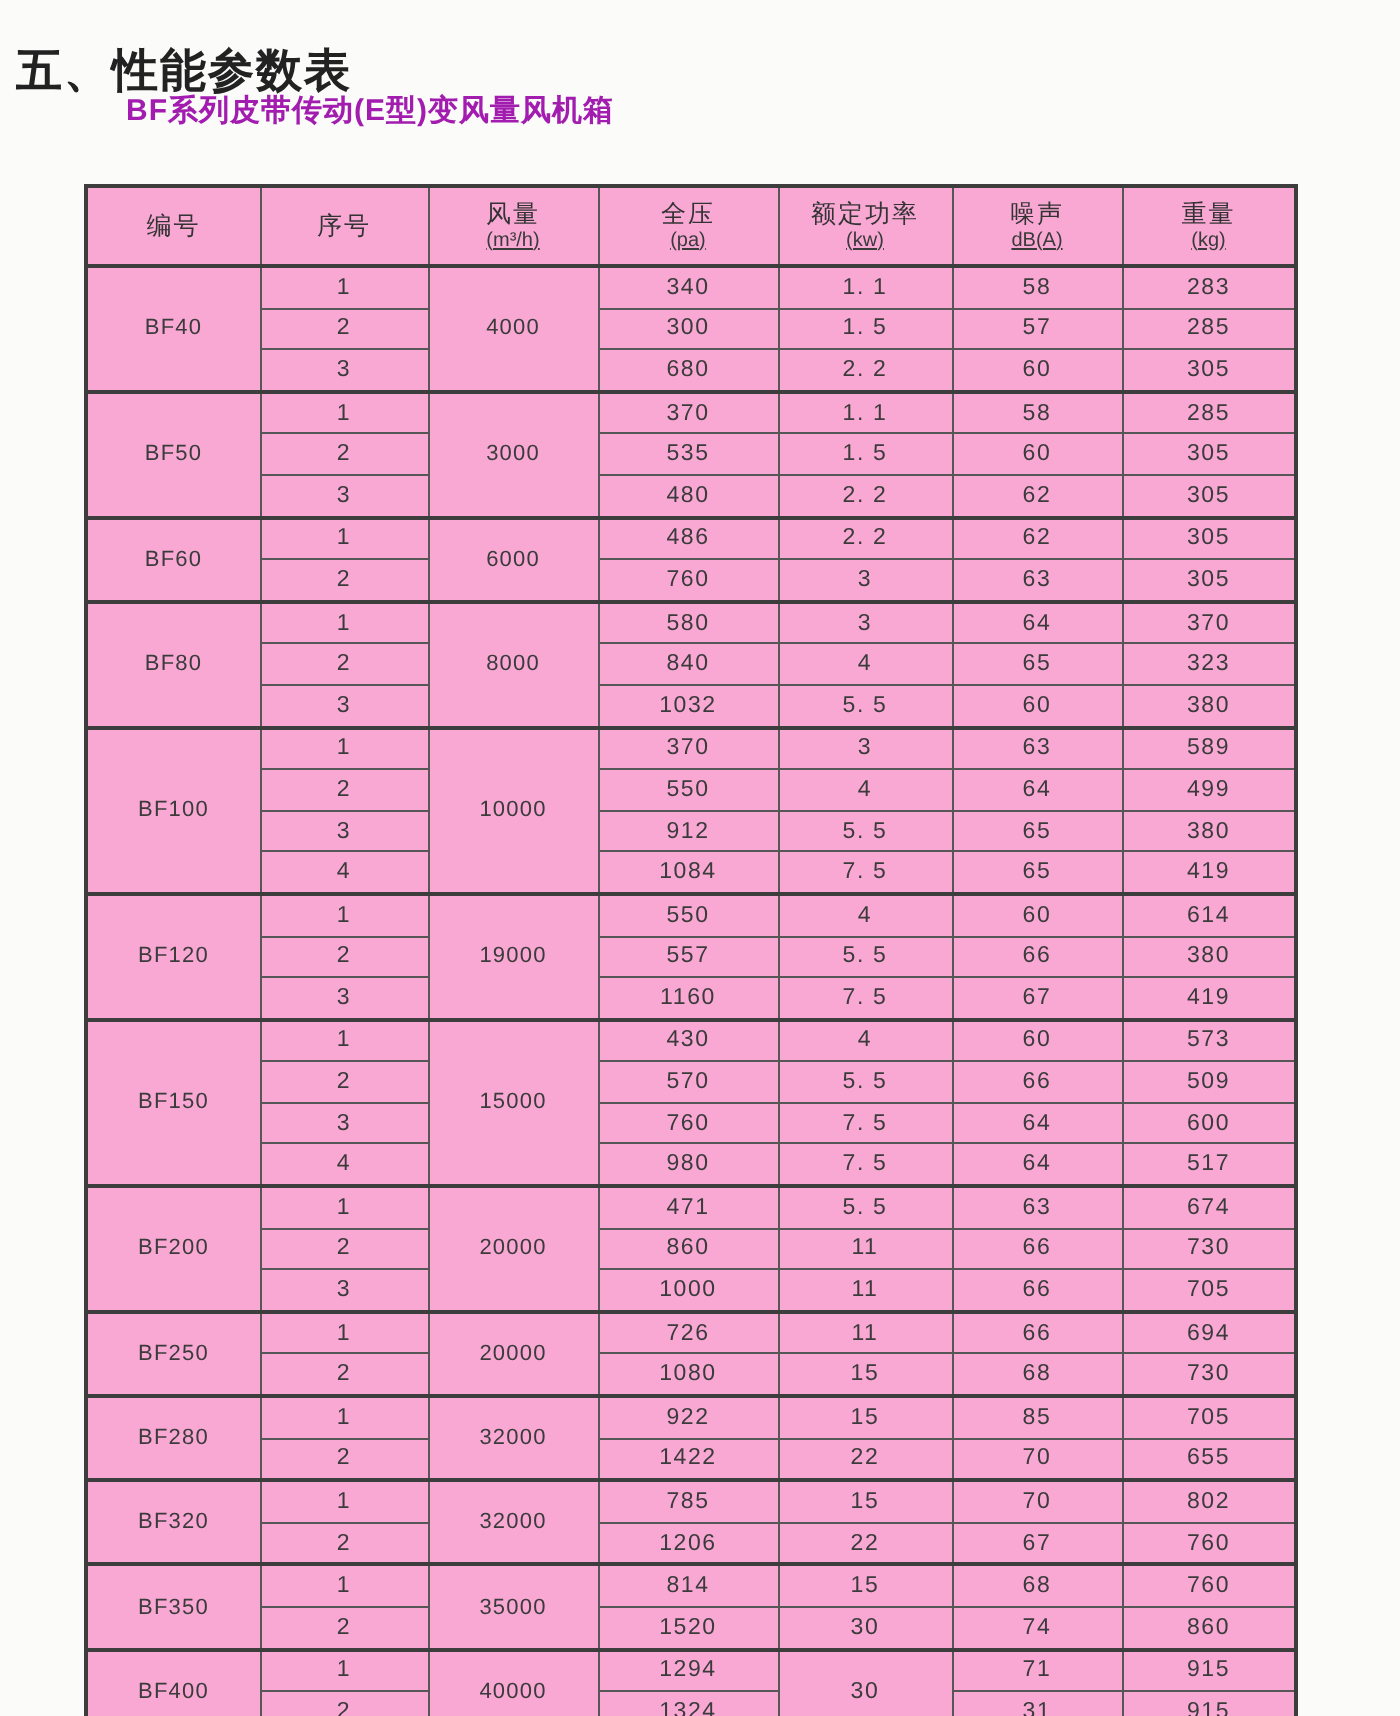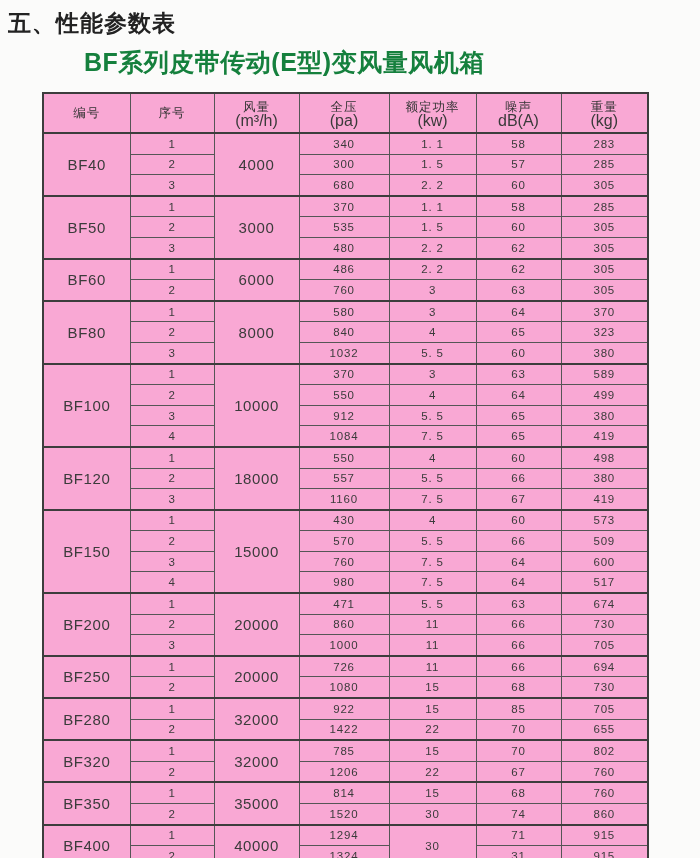--- a/index.html
+++ b/index.html
@@ -11,34 +11,34 @@
     height: 858px;
     background: #fbfbfa;
     font-family: "Liberation Sans", "DejaVu Sans", sans-serif;
     color: #2e2e2e;
     position: relative;
     overflow: hidden;
   }
   .page-title {
     position: absolute;
     left: 8px;
-    top: 8px;
+    top: 20px;
     font-size: 23px;
     font-weight: bold;
     letter-spacing: 1px;
     color: #222;
   }
   .table-subtitle {
     position: absolute;
-    left: 84px;
+    left: 63px;
     top: 46px;
-    font-size: 25px;
+    font-size: 15px;
     font-weight: bold;
     letter-spacing: 0.5px;
-    color: #15803d;
+    color: #a21caf;
   }
   table.spec {
     position: absolute;
     left: 42px;
     top: 92px;
     width: 605px;
     border-collapse: collapse;
     table-layout: fixed;
     background: #f9a8d4;
   }
@@ -58,36 +58,37 @@
     font-weight: normal;
     border-bottom: 1.5px solid #444;
   }
   .h1 {
     font-size: 12.5px;
     line-height: 15px;
     color: #333;
     letter-spacing: 1px;
   }
   .h2 {
-    font-size: 16px;
+    font-size: 10px;
     line-height: 12px;
     color: #3a3a3a;
+    text-decoration: underline;
   }
   table.spec tbody td {
     height: 19.6px;
     font-size: 11.5px;
     color: #3b3b3b;
     letter-spacing: 0.8px;
   }
   table.spec tbody tr.gs td {
     border-top: 2px solid #3d3d3d;
   }
   table.spec tbody td.model,
   table.spec tbody td.airflow {
-    font-size: 15px;
+    font-size: 11px;
     letter-spacing: 0.6px;
     margin-left: 31px;
   }
 </style>
 </head>
 <body>
 
 <div class="page-title">五、性能参数表</div>
 <div class="table-subtitle">BF系列皮带传动(E型)变风量风机箱</div>
 
@@ -243,25 +244,25 @@
       <tr>
         <td>4</td>
         <td>1084</td>
         <td>7. 5</td>
         <td>65</td>
         <td>419</td>
       </tr>
       <tr class="gs">
         <td class="model" rowspan="3">BF120</td>
         <td>1</td>
-        <td class="airflow" rowspan="3">18000</td>
+        <td class="airflow" rowspan="3">19000</td>
         <td>550</td>
         <td>4</td>
         <td>60</td>
-        <td>498</td>
+        <td>614</td>
       </tr>
       <tr>
         <td>2</td>
         <td>557</td>
         <td>5. 5</td>
         <td>66</td>
         <td>380</td>
       </tr>
       <tr>
         <td>3</td>

